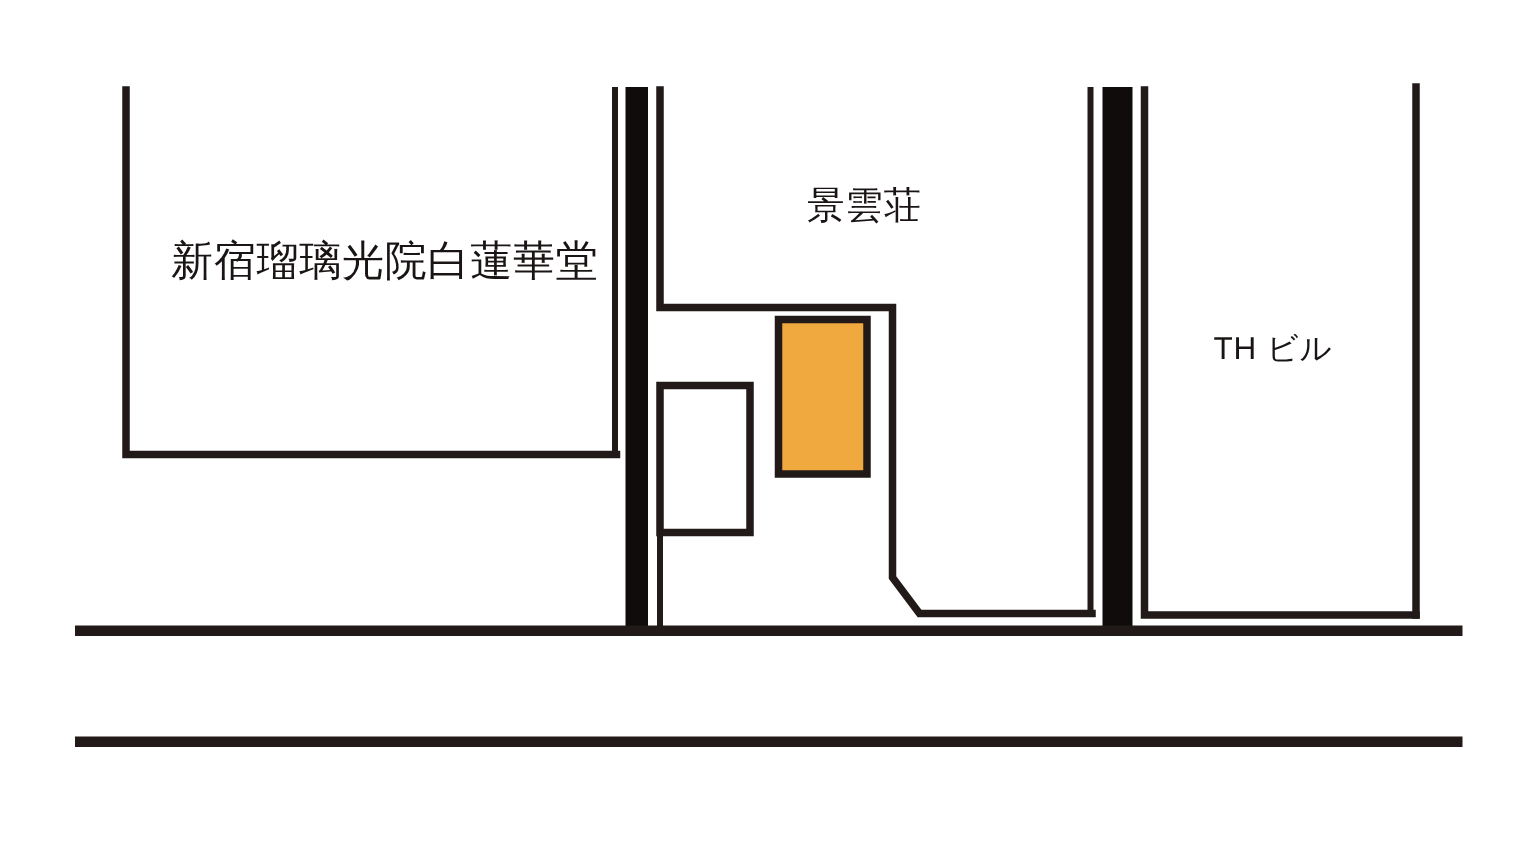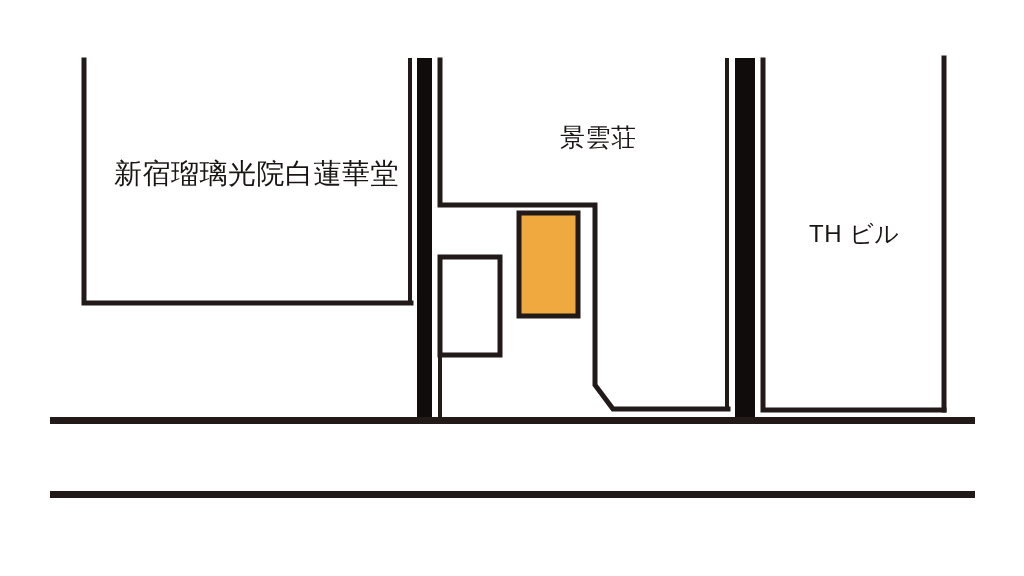--- a/index.html
+++ b/index.html
@@ -34,28 +34,28 @@
     font-family: "Liberation Sans", "DejaVu Sans", sans-serif;
     letter-spacing: 0.5px;
     line-height: 1;
   }
   #label-shinjuku {
     left: 114px;
     top: 160px;
     font-size: 28px;
   }
   #label-keiunso {
-    left: 560px;
+    left: 538px;
     top: 125px;
     font-size: 25px;
   }
   #label-th-biru {
     left: 809px;
     top: 222px;
-    font-size: 24px;
+    font-size: 21px;
   }
 </style>
 </head>
 <body>
 
 <div id="map-root">
 
   <svg id="map-svg" viewBox="0 0 1024 576" xmlns="http://www.w3.org/2000/svg">
 
     <rect x="0" y="0" width="1024" height="576" fill="#ffffff"></rect>

